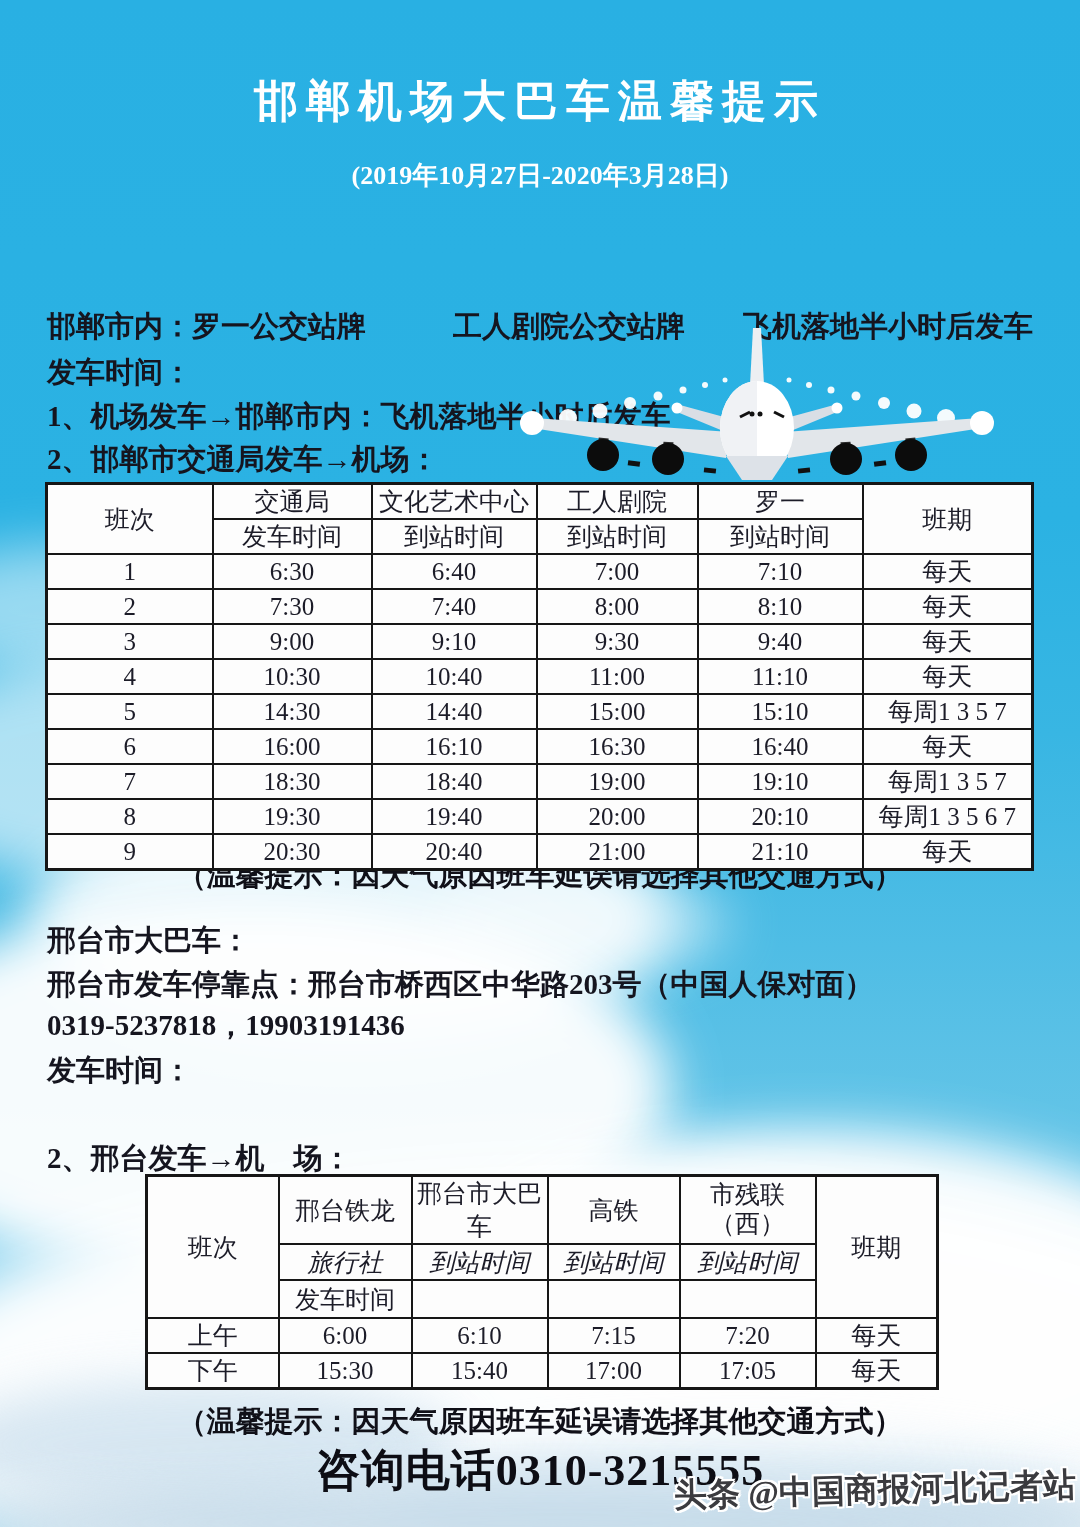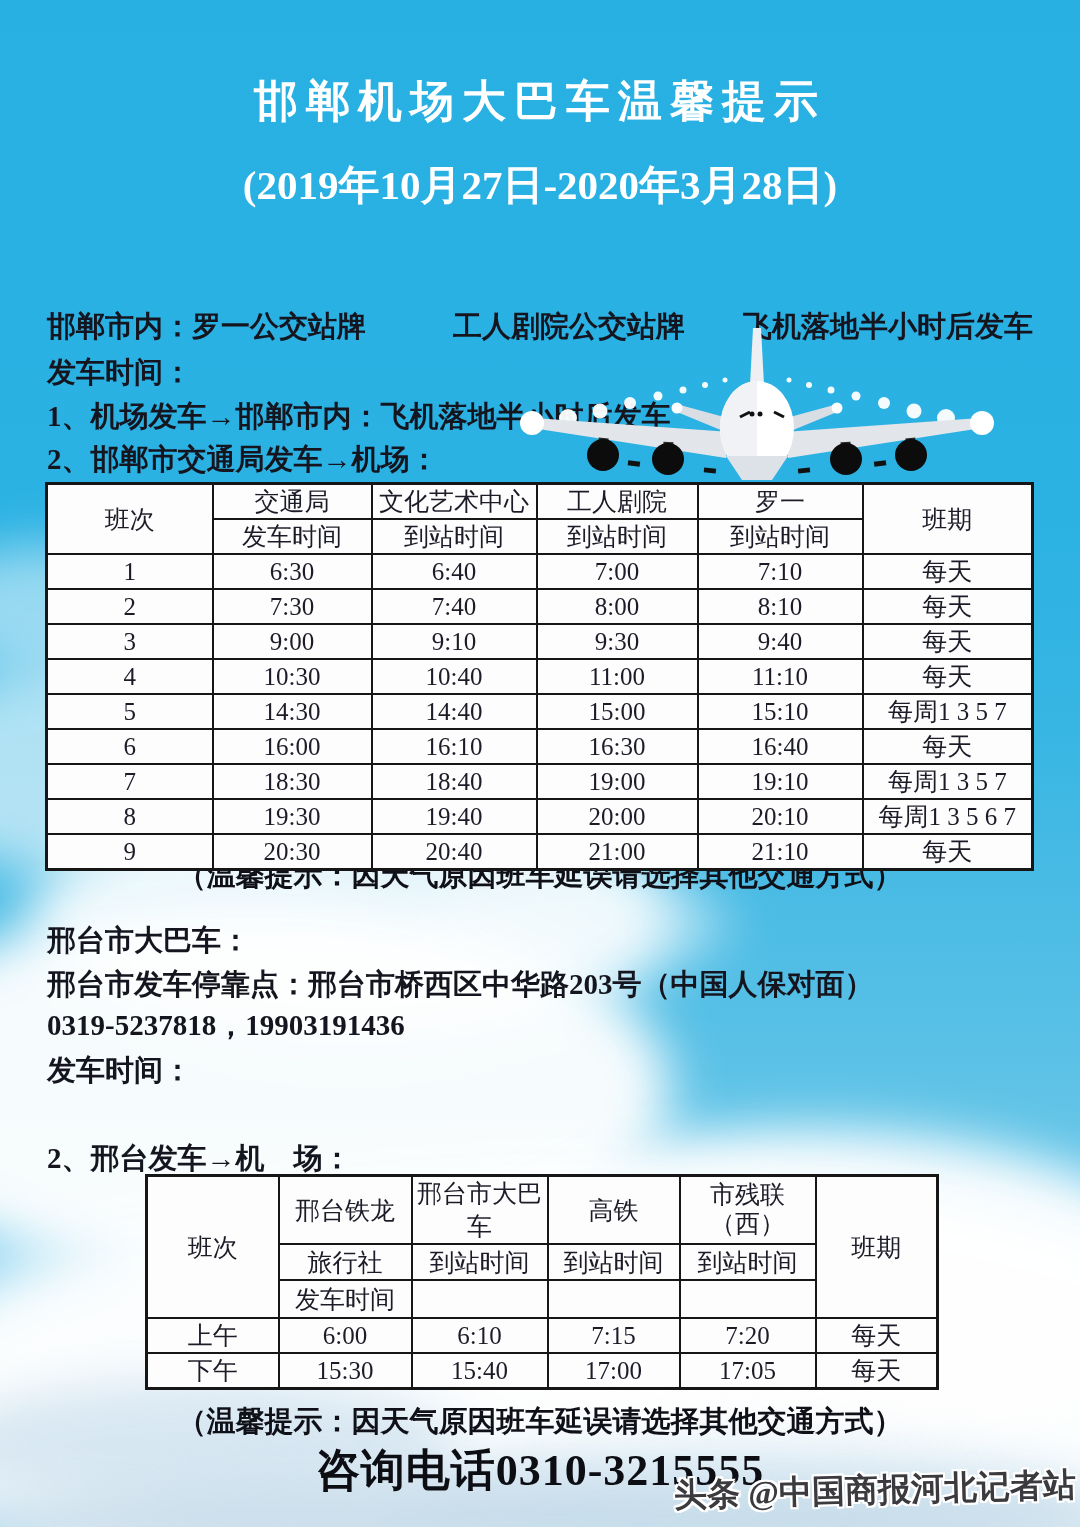--- a/index.html
+++ b/index.html
@@ -16,33 +16,33 @@
   .c5{left:420px;top:1130px;width:780px;height:330px;opacity:.93;}
   .c6{left:-120px;top:1170px;width:1420px;height:460px;opacity:.97;filter:blur(30px);}
   .c7{left:430px;top:868px;width:300px;height:110px;opacity:.45;}
   .wash{position:absolute;border-radius:50%;filter:blur(24px);}
   .w1{left:-60px;top:1380px;width:520px;height:130px;background:#cfe2ef;opacity:.8;}
   .w2{left:380px;top:1440px;width:720px;height:120px;background:#d8e9f4;opacity:.75;}
   .w3{left:-40px;top:1478px;width:1200px;height:90px;background:#c3d9e8;opacity:.85;}
   .title{position:absolute;top:72px;left:0;width:100%;margin:0;text-align:center;
     font-size:44px;font-weight:bold;color:#fff;letter-spacing:8px;}
   .subtitle{position:absolute;top:158px;left:0;width:100%;text-align:center;
-    font-size:41px;font-weight:bold;color:#fff;}
+    font-size:26px;font-weight:bold;color:#fff;}
   .para{position:absolute;left:47px;margin:0;font-size:29px;font-weight:bold;
     color:#15151f;white-space:pre-wrap;}
   .note{position:absolute;left:0;width:100%;text-align:center;margin:0;
     font-size:29px;font-weight:bold;color:#101018;font-family:Liberation Serif, serif;}
   table{border-collapse:collapse;table-layout:fixed;position:absolute;
     background:#fdfdfd;border:3px solid #161616;z-index:2;}
   td,th{border:2px solid #161616;text-align:center;vertical-align:middle;
     font-size:25px;font-weight:normal;color:#1c1c28;padding:0;overflow:hidden;}
   #t1{left:45px;top:482px;width:986px;}
   #t1 tr{height:32px;}
   #t2{left:145px;top:1174px;width:791px;}
-  #t2 tr.hr1{height:62px;} #t2 tr.hr2{height:36px;} #t2 tr.hr3{height:38px;} #t2 tr.dr{height:34px;}
+  #t2 tr.hr1{height:62px;} #t2 tr.hr2{height:36px;font-style:italic;} #t2 tr.hr3{height:38px;} #t2 tr.dr{height:34px;}
   .preline{white-space:pre-line;line-height:1.15;}
   .plane{position:absolute;left:520px;top:322px;width:560px;height:165px;z-index:1;}
   .hotline{position:absolute;top:1441px;left:0;width:100%;text-align:center;margin:0;
     font-size:44px;font-weight:bold;color:#0d0d14;letter-spacing:1px;}
   .watermark{position:absolute;top:1468px;right:4px;font-size:33px;font-weight:bold;
     color:#3b3b3f;transform:rotate(-1.5deg);
     text-shadow:-2px -2px 0 #fff,2px -2px 0 #fff,-2px 2px 0 #fff,2px 2px 0 #fff,0 -2px 0 #fff,0 2px 0 #fff,-2px 0 0 #fff,2px 0 0 #fff;}
 </style>
 </head>
 <body>

